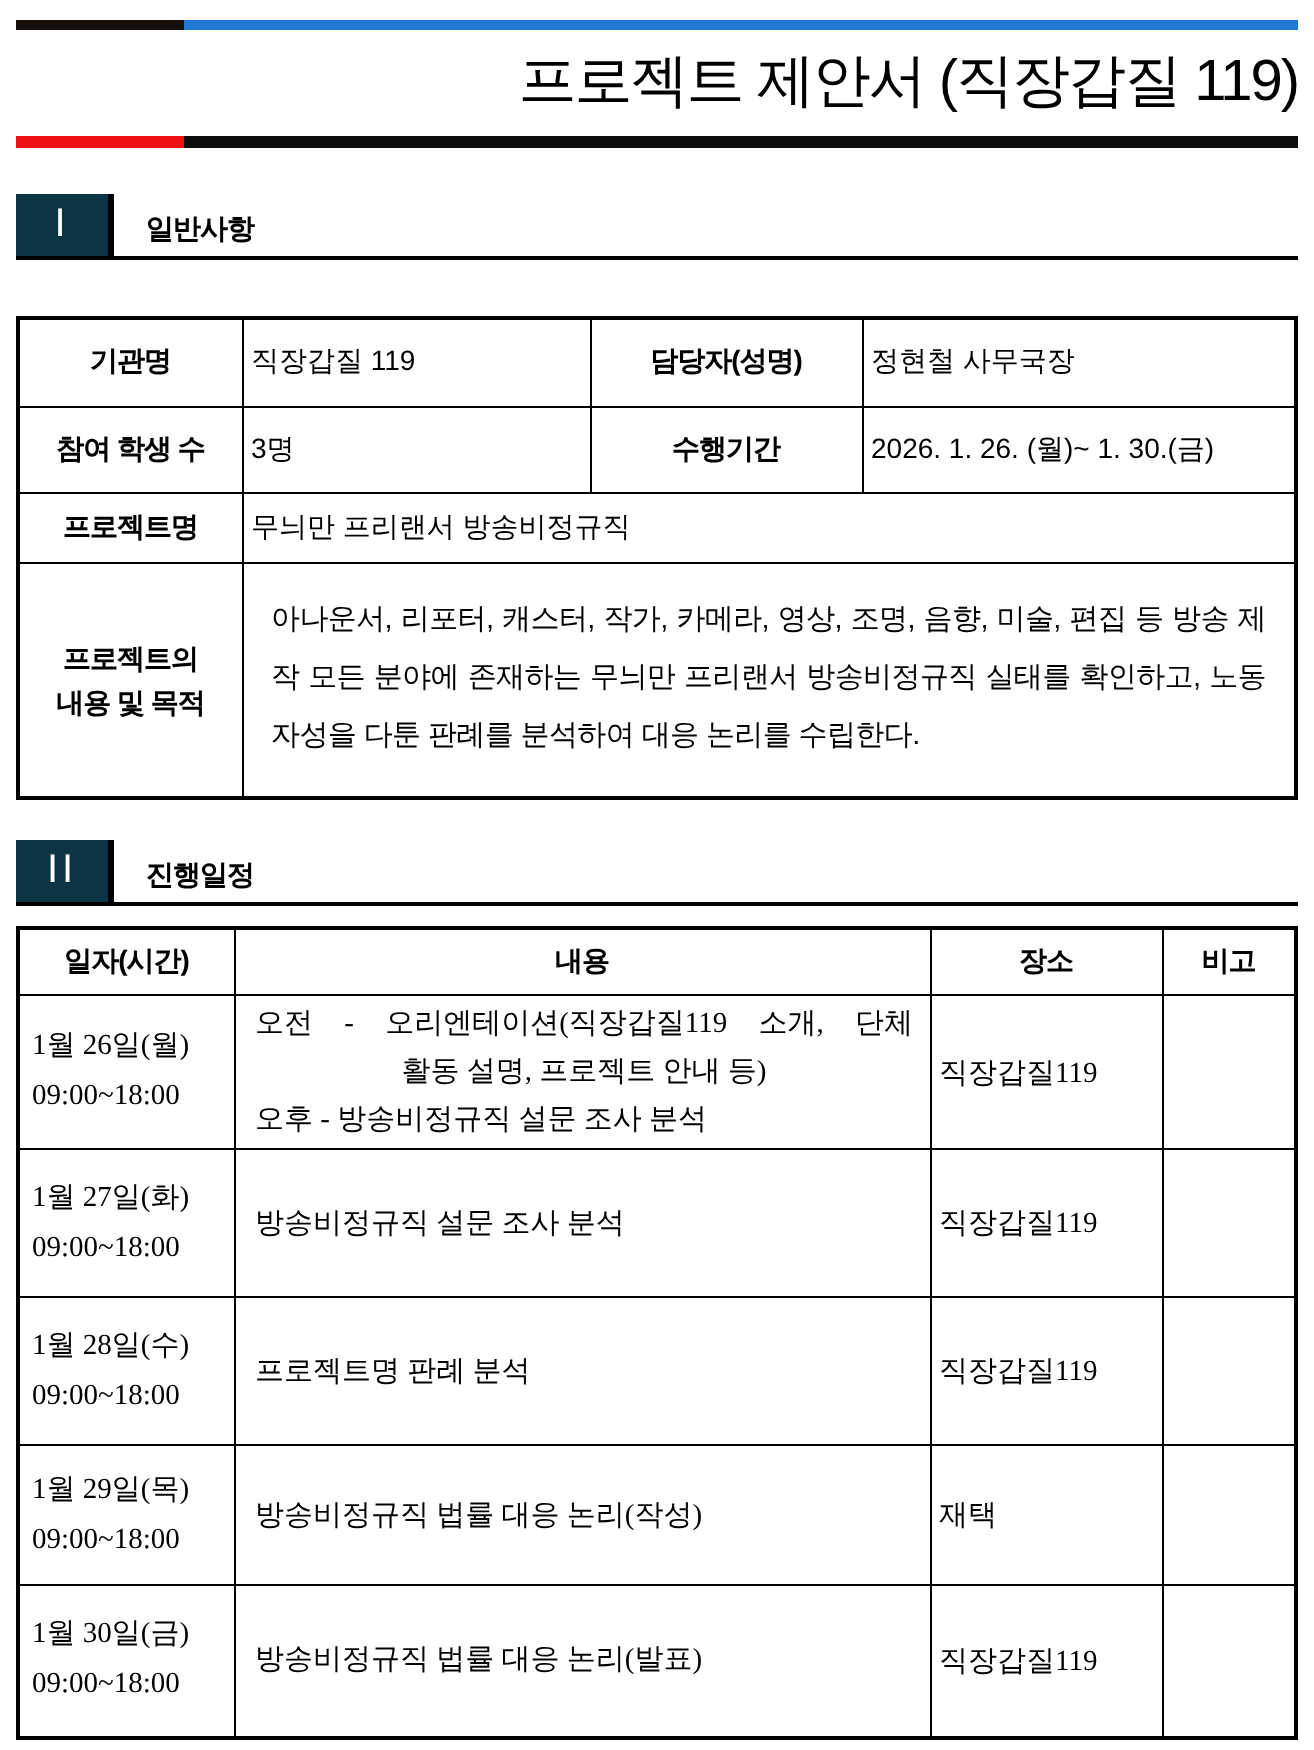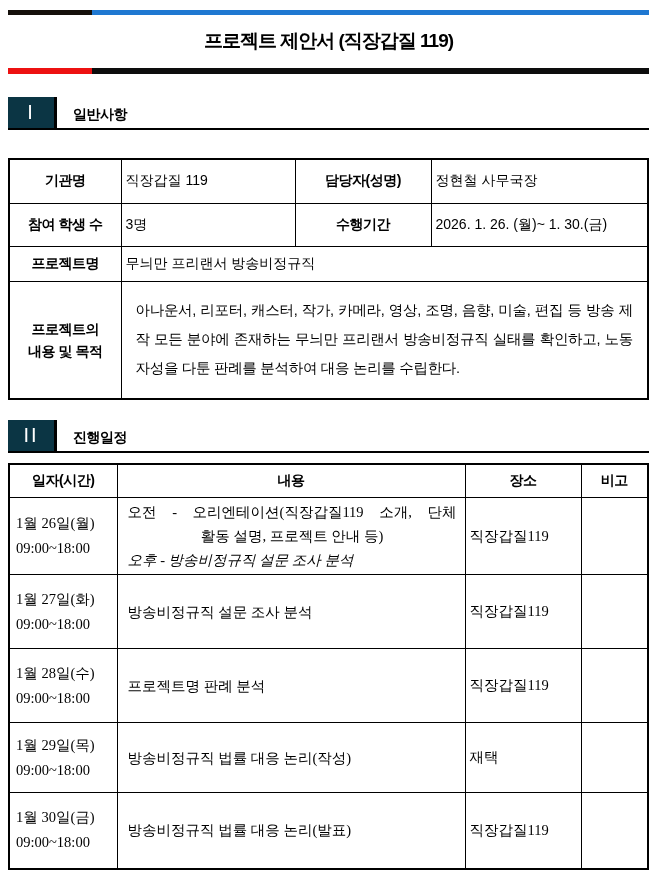--- a/index.html
+++ b/index.html
@@ -25,23 +25,23 @@
   .rule-top .seg-a { width: 84px; background: #15100b; }
   .rule-top .seg-b { flex: 1; background: var(--accent-blue, #1f78d1); }
   .rule-mid { margin-top: 7px; height: 6px; }
   .rule-mid .seg-a { width: 84px; background: var(--accent-red, #ed1111); }
   .rule-mid .seg-b { flex: 1; background: #0d0d0d; }
 
   h1.doc-title {
     margin: 6px 0 0 0;
     height: 40px;
     line-height: 40px;
-    text-align: center;
-    font-size: 19px;
-    font-weight: 700;
+    text-align: right;
+    font-size: 29px;
+    font-weight: 400;
     letter-spacing: -1px;
   }
 
   
   .section-header {
     display: flex;
     align-items: flex-end;
     border-bottom: 2px solid #000;
     width: 100%;
   }
@@ -115,21 +115,21 @@
   .t2 .sr4 { height: 70px; }
   .t2 .sr5 { height: 76px; padding-left: 44px; }
   .t2 td {
     font-family: "Liberation Serif", "DejaVu Serif", serif;
     font-size: 14.5px;
   }
   .date-cell { padding-left: 6px; line-height: 25px; }
   .content-cell { padding-left: 10px; padding-right: 8px; line-height: 24px; }
   .sched-l1 { text-align: justify; text-align-last: justify; }
   .sched-l2 { text-align: center; }
-  .sched-l3 { text-align: left; font-style: italic; }
+  .sched-l3 { text-align: left; }
 </style>
 </head>
 <body>
 
 <div class="page">
 
   <div class="rule rule-top">
     <span class="seg-a"></span>
     <span class="seg-b"></span>
   </div>

